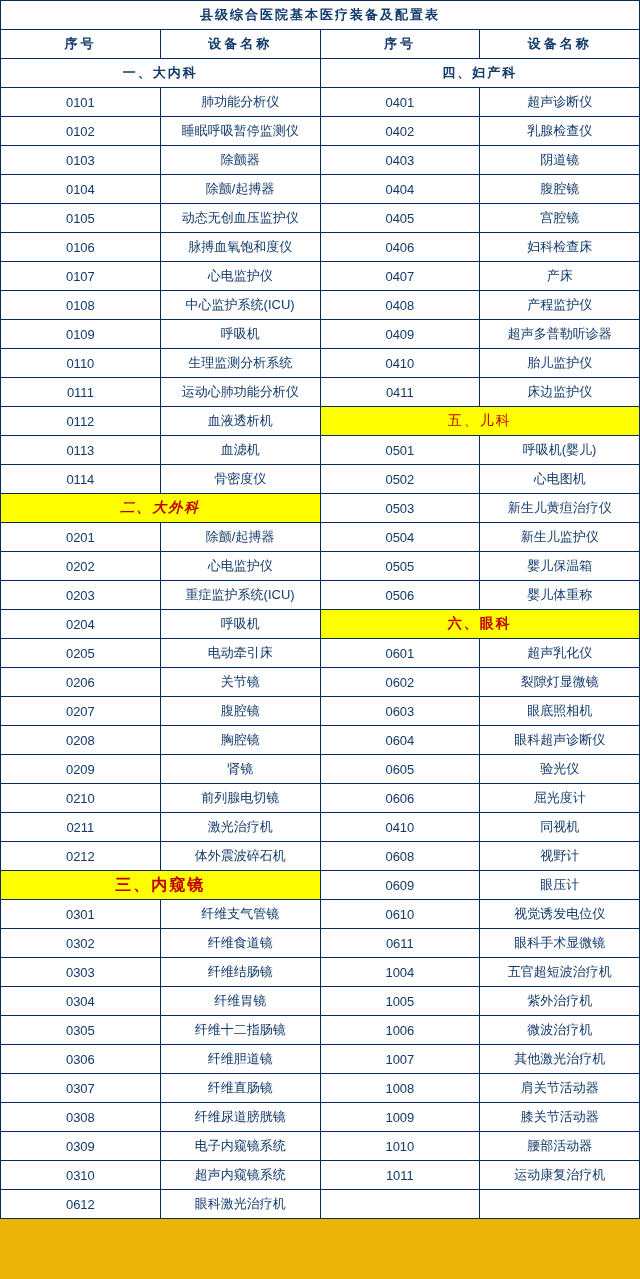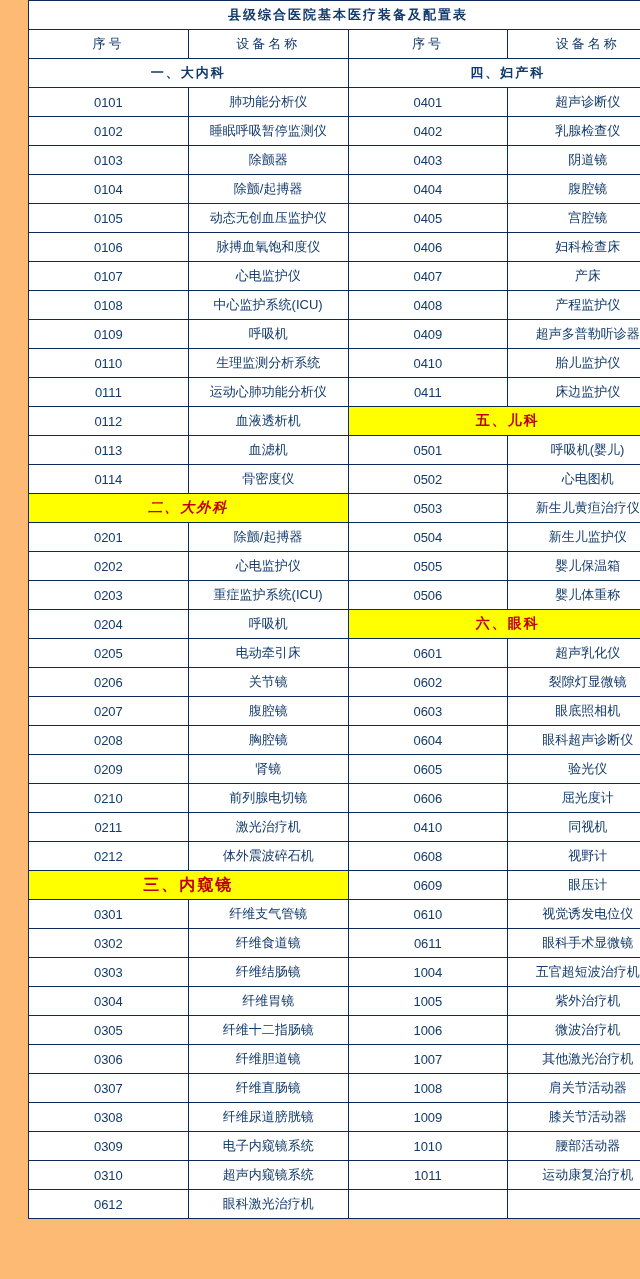--- a/index.html
+++ b/index.html
@@ -7,23 +7,22 @@
     padding: 0;
     background: #ffffff;
   }
   body {
     width: 640px;
     font-family: "Liberation Sans", "DejaVu Sans", sans-serif;
   }
   .page {
     width: 640px;
     min-height: 1279px;
-    background: #fdba74;
+    background: #eab308;
     box-sizing: border-box;
-    padding-left: 28px;
   }
   table.equip {
     border-collapse: collapse;
     width: 640px;
     table-layout: fixed;
   }
   table.equip td {
     border: 1px solid #0b2a5b;
     padding: 0;
     height: 28px;
@@ -38,21 +37,21 @@
   .title-row td {
     background: #0d2b52;
     color: #ffffff;
     font-size: 17px;
     font-weight: bold;
     height: 40px;
     letter-spacing: 2px;
     border: 1px solid #0d2b52;
   }
   .head-row td {
-    font-weight: normal;
+    font-weight: bold;
     font-size: 14px;
     color: #0d2b52;
     height: 32px;
     letter-spacing: 3px;
   }
   .cat-row td {
     background: #ffff00;
     color: #c00000;
     font-weight: bold;
     font-size: 14px;
@@ -157,21 +156,21 @@
         </tr>
         <tr>
           <td class="col-no cell-no">0111</td>
           <td class="col-name cell-name">运动心肺功能分析仪</td>
           <td class="col-no cell-no">0411</td>
           <td class="col-name cell-name">床边监护仪</td>
         </tr>
         <tr>
           <td class="col-no cell-no">0112</td>
           <td class="col-name cell-name">血液透析机</td>
-          <td colspan="2" style="background: rgb(255, 255, 0); color: rgb(192, 0, 0); font-weight: bold; font-size: 14px; letter-spacing: 2px;">五、儿科</td>
+          <td colspan="2" style="background: rgb(255, 255, 0); color: rgb(192, 0, 0); font-weight: normal; font-size: 14px; letter-spacing: 2px;">五、儿科</td>
         </tr>
         <tr>
           <td class="col-no cell-no">0113</td>
           <td class="col-name cell-name">血滤机</td>
           <td class="col-no cell-no">0501</td>
           <td class="col-name cell-name">呼吸机(婴儿)</td>
         </tr>
         <tr>
           <td class="col-no cell-no">0114</td>
           <td class="col-name cell-name">骨密度仪</td>

